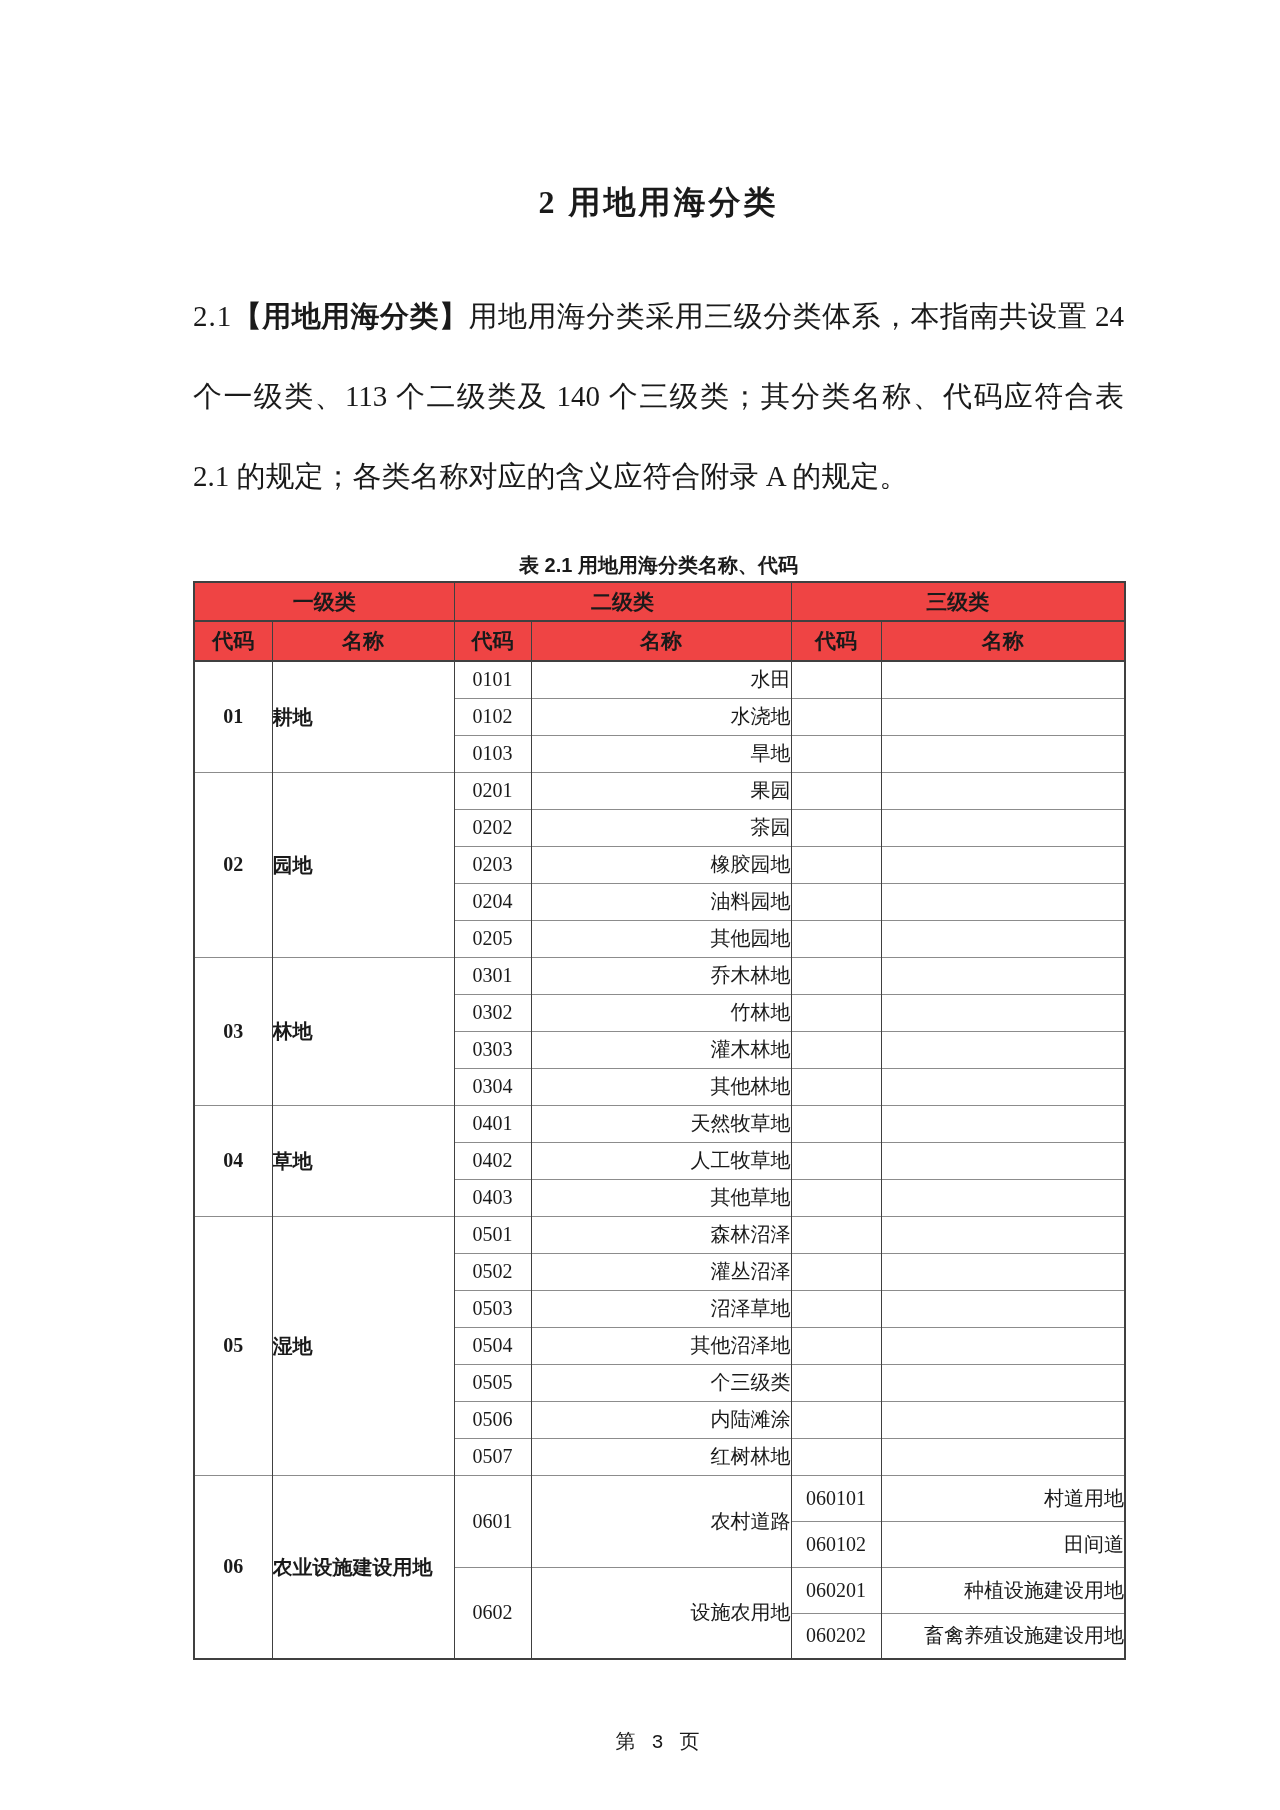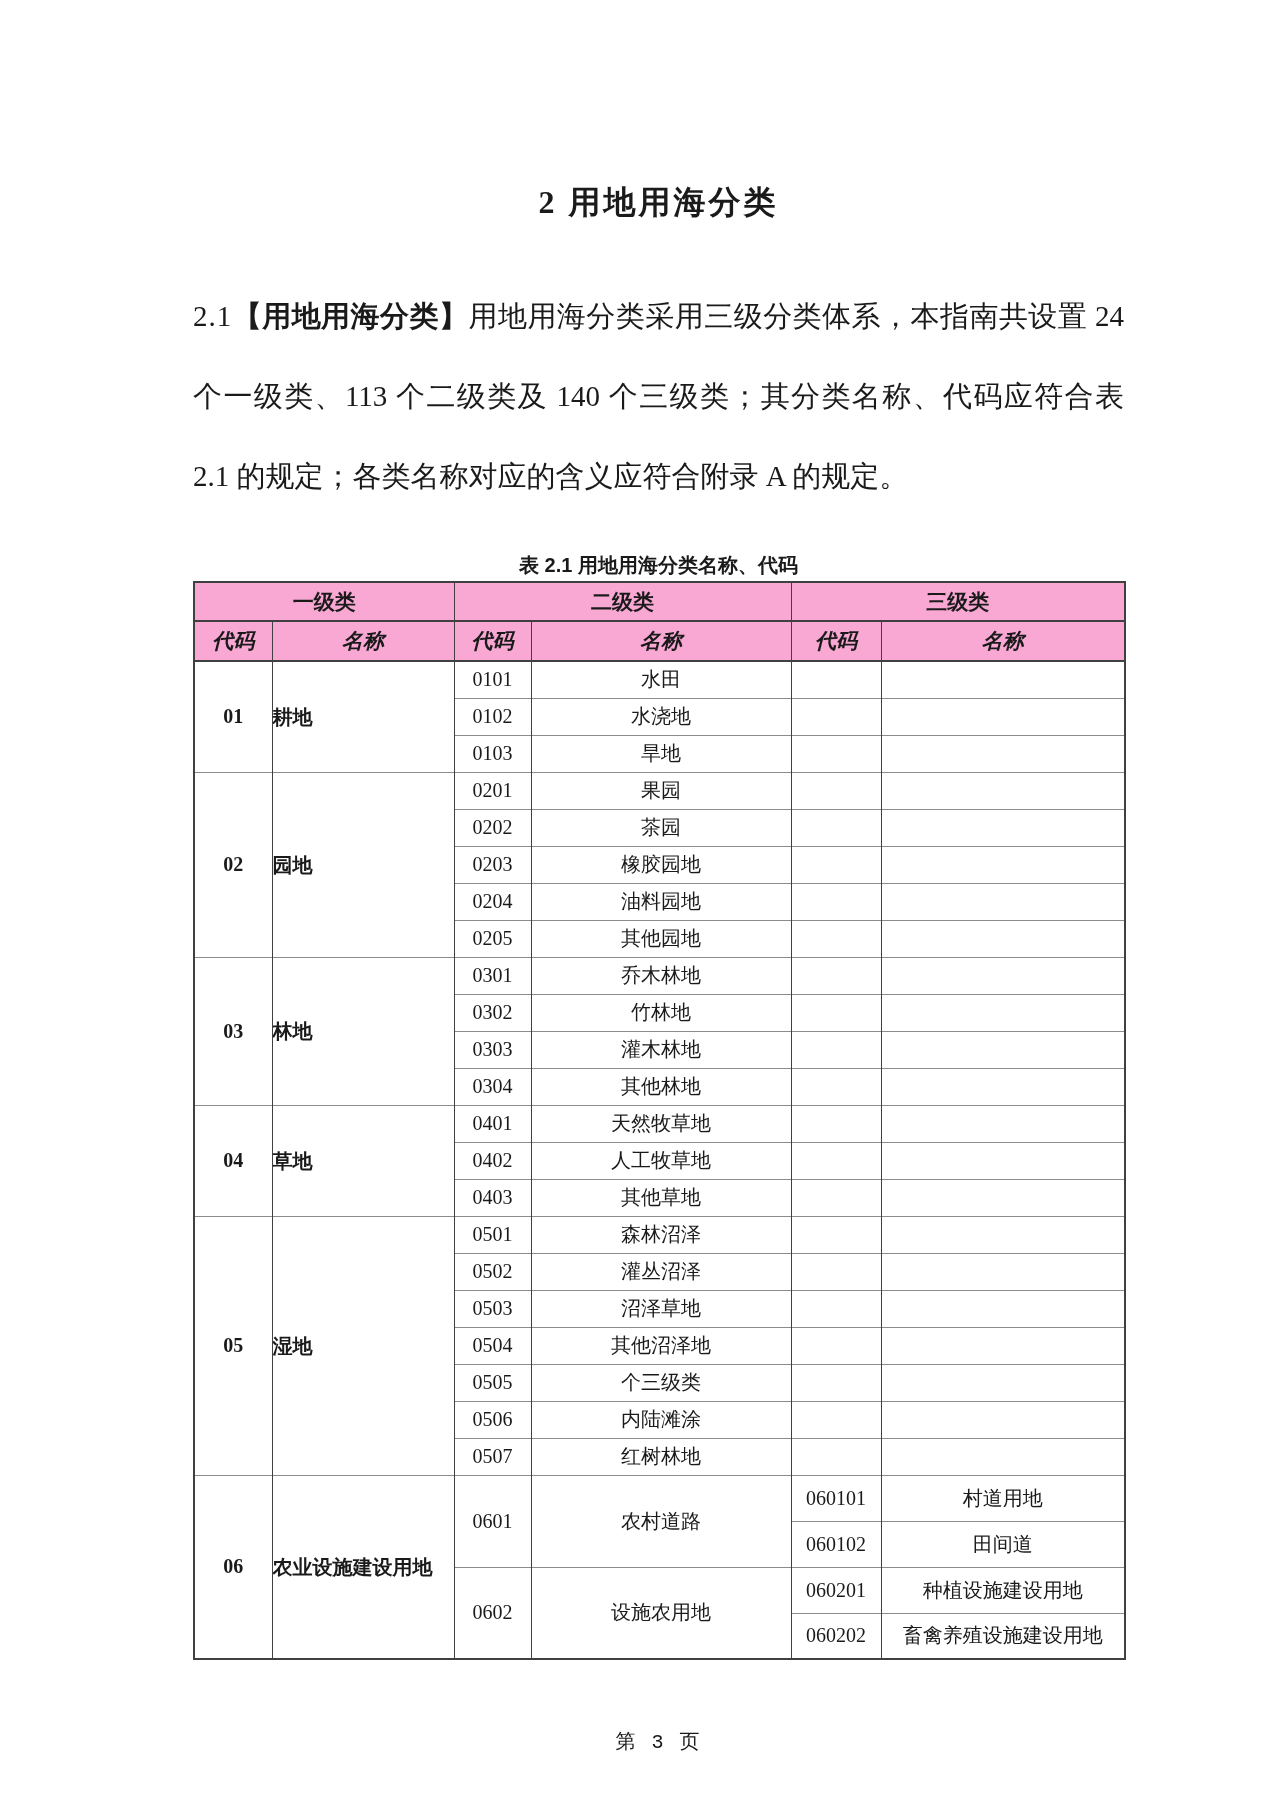--- a/index.html
+++ b/index.html
@@ -54,32 +54,32 @@
     line-height: 26px;
   }
   table.cls-table {
     margin-top: 3px;
     width: 931px;
     table-layout: fixed;
     border-collapse: collapse;
     border: 2px solid #404040;
   }
   table.cls-table th {
-    background: #f9a8d4;
+    background: #ef4444;
     font-family: "Liberation Sans", sans-serif;
     font-weight: bold;
     font-size: 21px;
     border-left: 1px solid #404040;
     border-bottom: 2px solid #404040;
     padding: 0;
     text-align: center;
     vertical-align: middle;
   }
   tr.h1 th { height: 37px; }
-  tr.h2 th { height: 38px; font-style: italic; }
+  tr.h2 th { height: 38px; }
   table.cls-table td {
     border-left: 1px solid #404040;
     border-top: 1px solid #8c8c8c;
     padding: 0;
     font-size: 20px;
     vertical-align: middle;
     overflow: hidden;
   }
   tr.row-std { height: 37px; }
   tr.row-l3  { height: 46px; }
@@ -94,21 +94,21 @@
     font-family: "Liberation Sans", sans-serif;
     font-weight: bold;
     font-size: 22px;
     line-height: 1.9;
   }
   td.l2-code, td.l3-code {
     text-align: center;
     font-family: "Liberation Serif", serif;
   }
   td.l2-name, td.l3-name {
-    text-align: center;
+    text-align: right;
     padding-left: 13px;
     font-family: Liberation Serif, serif;
   }
   .footer {
     margin-top: 70px;
     text-align: center;
     font-family: Liberation Mono, monospace;
     font-size: 20px;
     line-height: 26px;
     letter-spacing: 2px;

